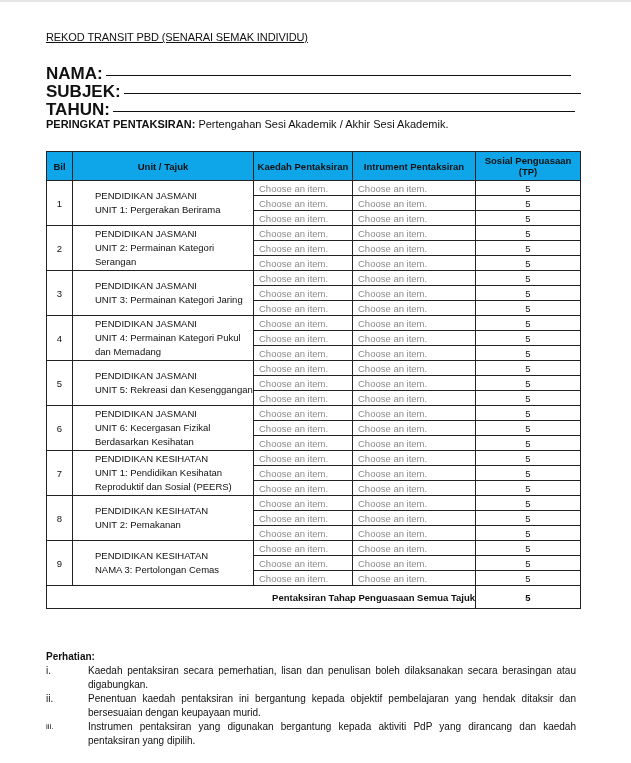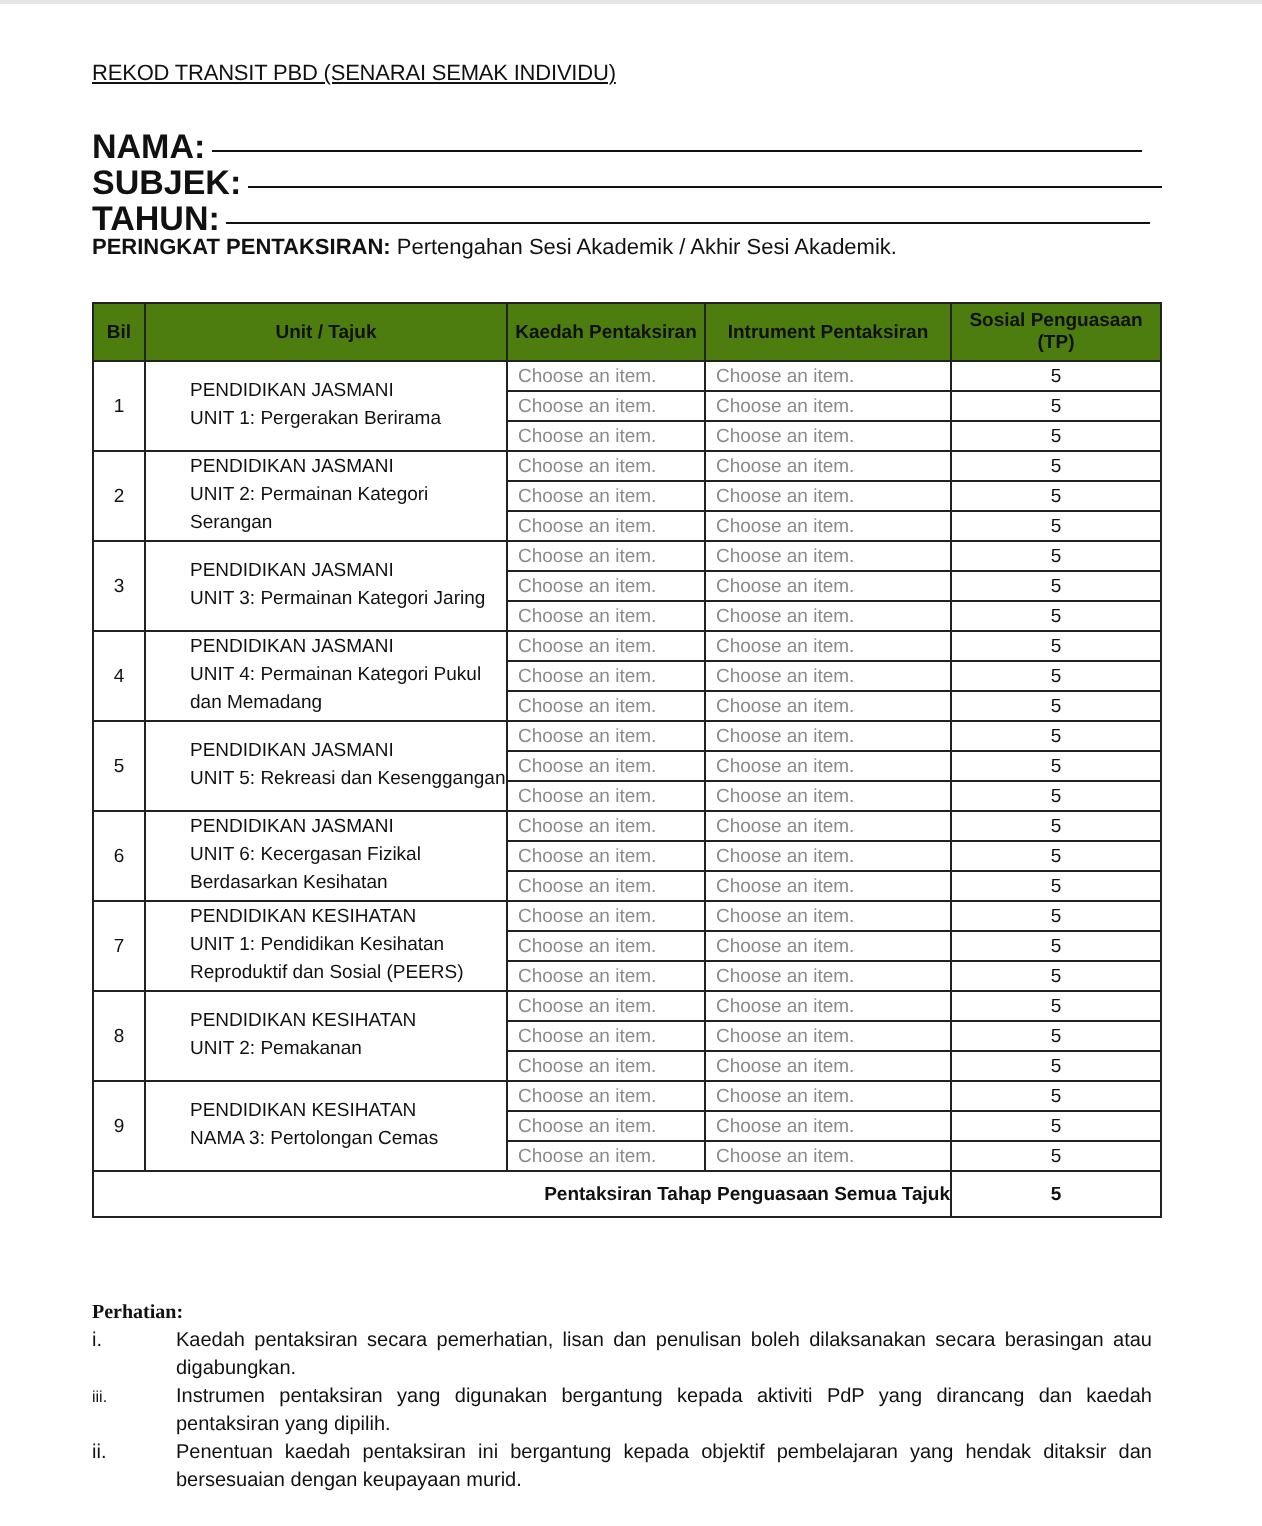--- a/index.html
+++ b/index.html
@@ -16,32 +16,32 @@
   .field .line { border-bottom: 1px solid #111; height: 11px; margin-left: 3px; }
   .level { position: absolute; left: 46px; top: 118px; font-size: 11px; text-align: center; }
   .level b { font-weight: bold; }
 
   table.grid {
     position: absolute; left: 46px; top: 151px;
     border-collapse: collapse; font-size: 9.5px; table-layout: fixed;
   }
   .grid td, .grid th { border: 1px solid #222; padding: 0; }
   .grid th {
-    background: #4d7c0f; font-weight: bold; text-align: center; height: 28px;
+    background: #0ea5e9; font-weight: bold; text-align: center; height: 28px;
     line-height: 11px; font-size: 9.5px;
   }
   .grid td.bil { text-align: center; vertical-align: middle; }
   .grid td.unit { padding-left: 22px; vertical-align: middle; line-height: 14px; }
   .grid td.choose { color: #8a8a8a; padding-left: 5px; height: 14px; line-height: 13px; white-space: nowrap; }
   .grid td.tp { text-align: center; height: 14px; line-height: 13px; }
   .grid tr.foot td { height: 22px; font-weight: bold; }
   .grid tr.foot td.footlabel { padding-left: 6px; text-align: right; }
 
   .notes { position: absolute; left: 46px; top: 650px; width: 530px; font-size: 10px; line-height: 14px; }
-  .notes .head { font-weight: bold; font-family: Liberation Serif, serif; }
+  .notes .head { font-weight: bold; }
   .note { display: flex; }
   .note .num { width: 42px; flex: none; }
   .note .num.small { font-size: 8px; }
   .note .txt { text-align: justify; flex: 1; }
 </style>
 </head>
 <body>
 
 <div class="topbar"></div>
 
@@ -271,20 +271,20 @@
   </tfoot>
 </table>
 
 <div class="notes">
   <div class="head">Perhatian:</div>
   <div class="note">
     <span class="num">i.</span>
     <span class="txt">Kaedah pentaksiran secara pemerhatian, lisan dan penulisan boleh dilaksanakan secara berasingan atau digabungkan.</span>
   </div>
   <div class="note">
+    <span class="num">ii.</span>
+    <span class="txt">Penentuan kaedah pentaksiran ini bergantung kepada objektif pembelajaran yang hendak ditaksir dan bersesuaian dengan keupayaan murid.</span>
+  </div>
+  <div class="note">
     <span class="num small">iii.</span>
     <span class="txt">Instrumen pentaksiran yang digunakan bergantung kepada aktiviti PdP yang dirancang dan kaedah pentaksiran yang dipilih.</span>
   </div>
-  <div class="note">
-    <span class="num">ii.</span>
-    <span class="txt">Penentuan kaedah pentaksiran ini bergantung kepada objektif pembelajaran yang hendak ditaksir dan bersesuaian dengan keupayaan murid.</span>
-  </div>
 </div>
 
 </body></html>

